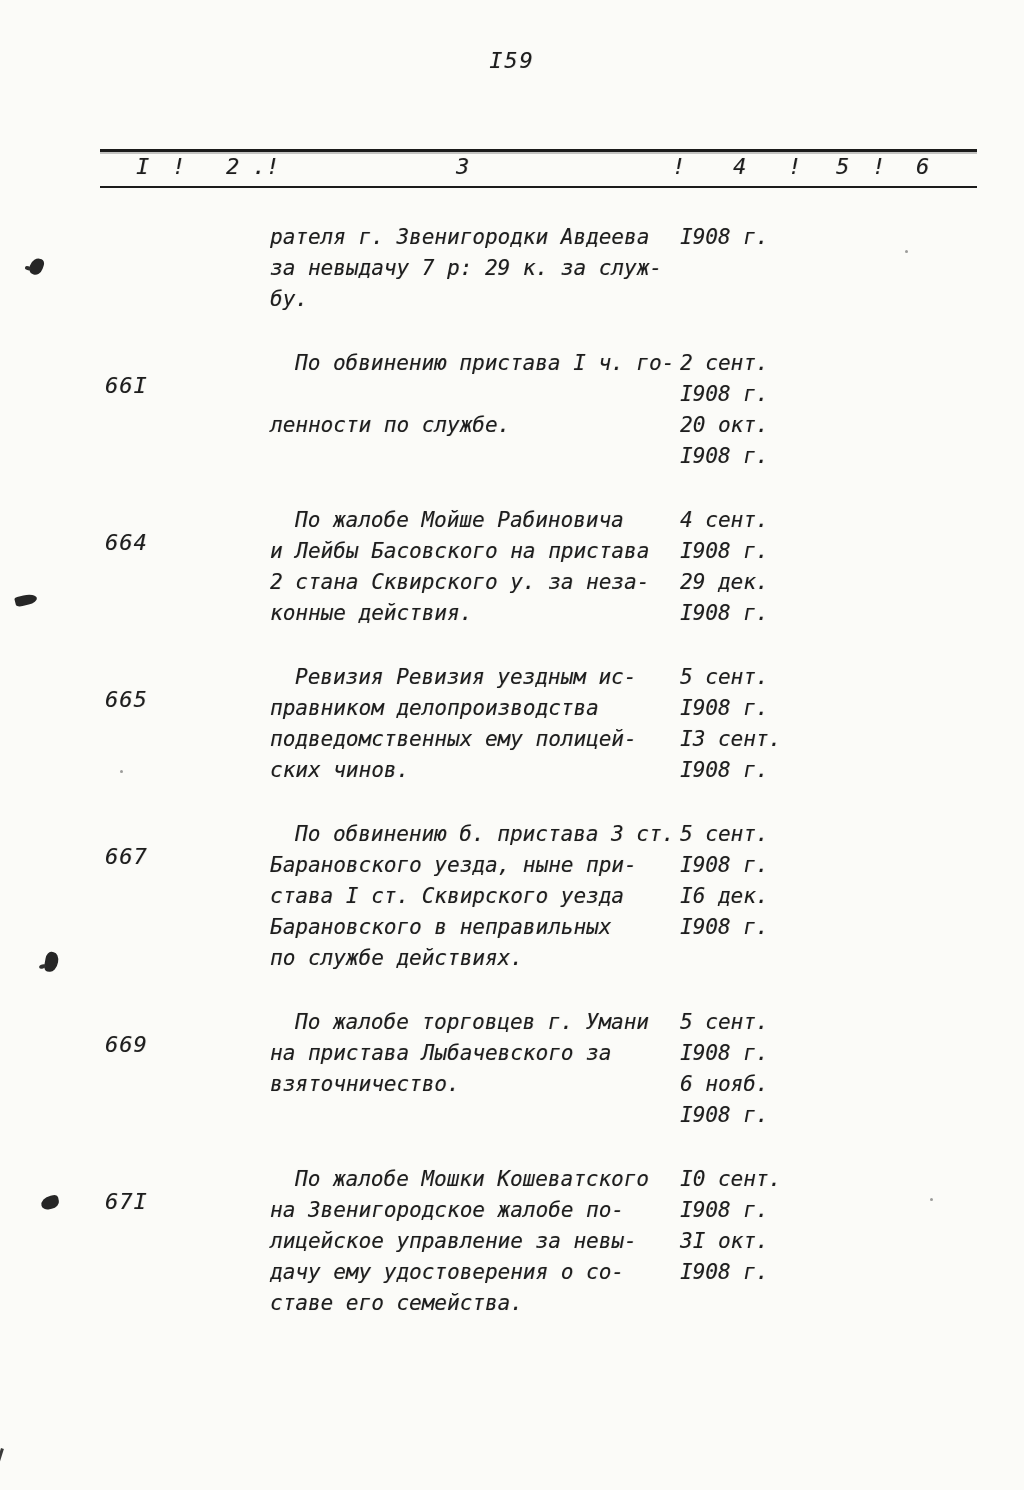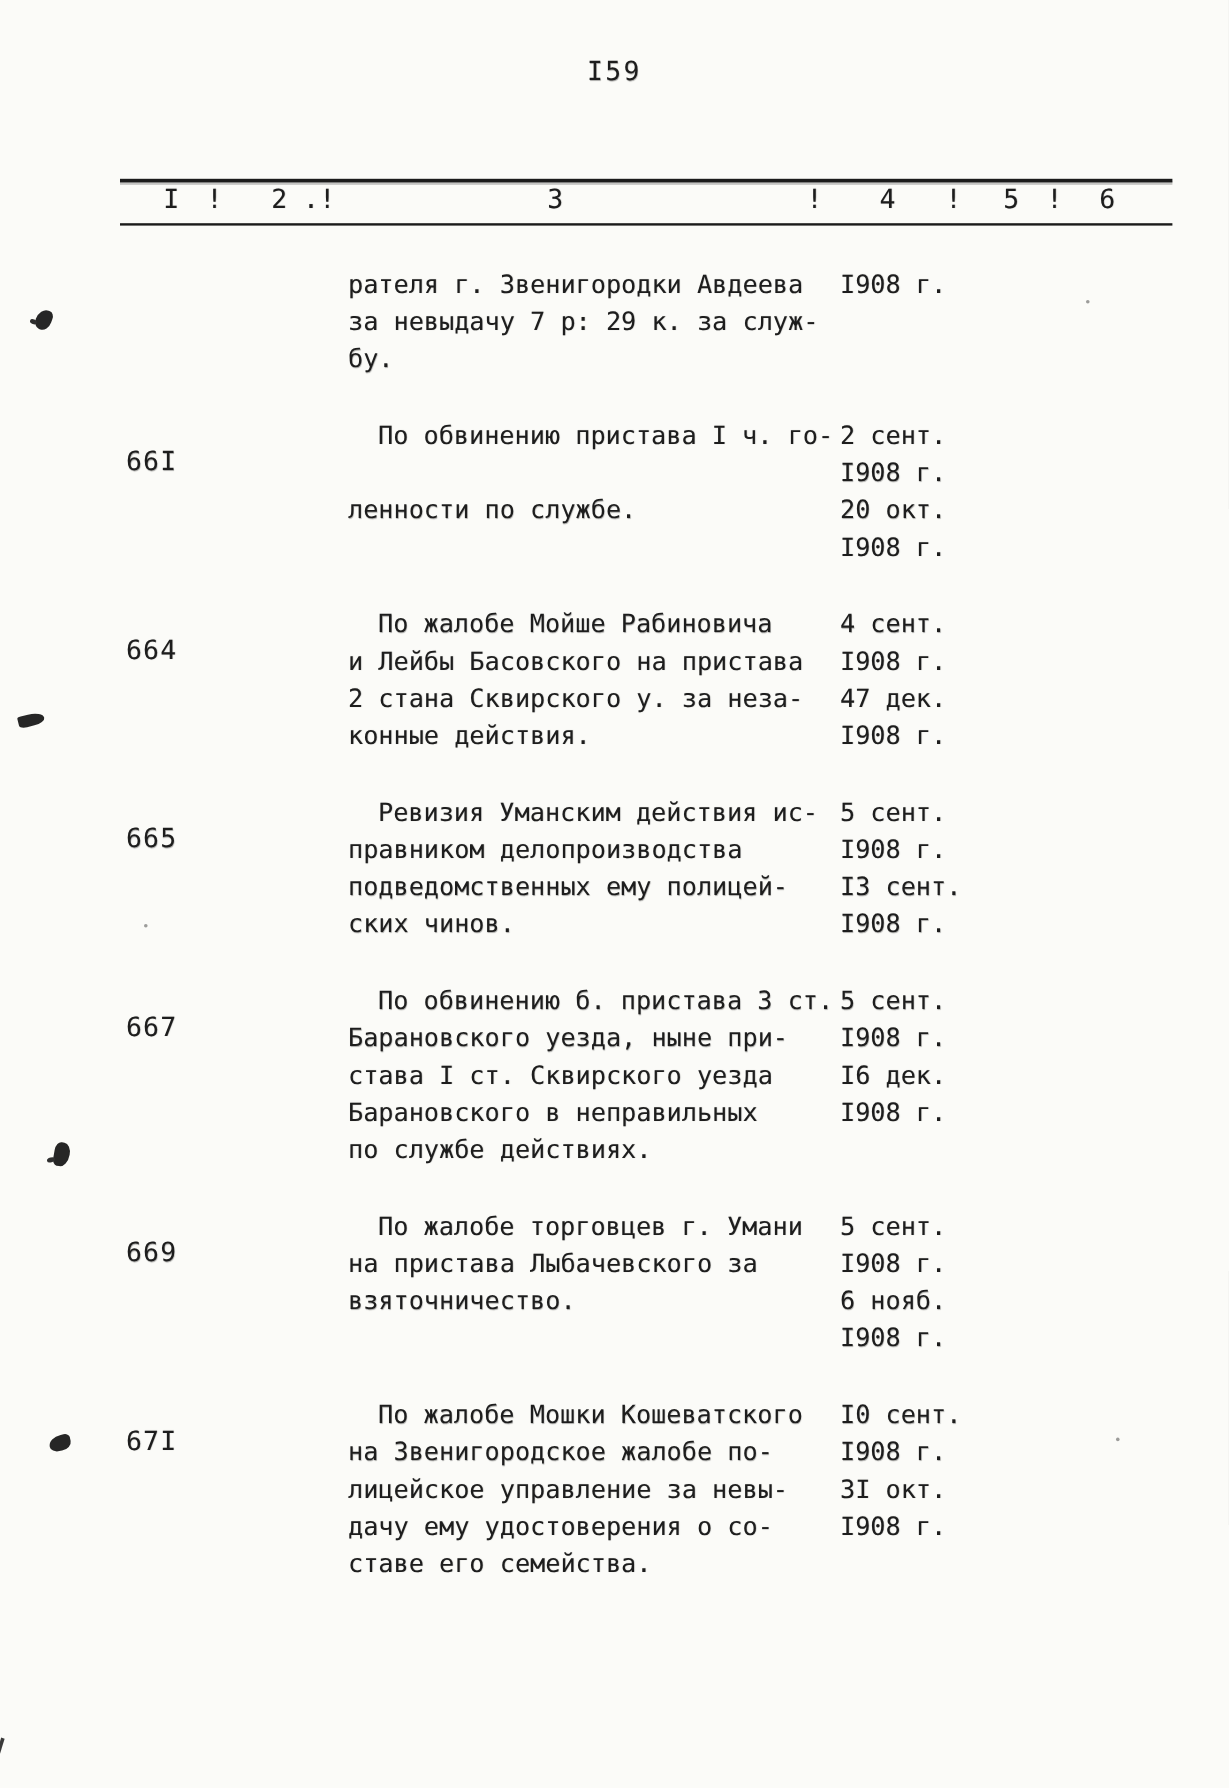--- a/index.html
+++ b/index.html
@@ -12,20 +12,21 @@
     margin: 0 auto;
     background: #fbfbf8;
     overflow: hidden;
     font-family: "DejaVu Sans Mono", "Liberation Mono", monospace;
     color: #1d1d1d;
   }
 
   .typewriter {
     font-size: 21px;
     text-shadow: 0.4px 0.4px 0.7px rgba(25,25,25,0.35);
+    font-style: italic;
   }
 
   .page-number {
     position: absolute;
     left: 0;
     top: 48px;
     width: 1024px;
     text-align: center;
     font-size: 22px;
     letter-spacing: 2px;
@@ -83,21 +84,20 @@
   .entry-lines {
     margin-left: 270px;
     width: 560px;
   }
 
   .line {
     position: relative;
     height: 31px;
     line-height: 31px;
     white-space: nowrap;
-    margin-left: 20px;
   }
   .line .text { display: inline-block; }
   .line .text.indent { padding-left: 25px; }
   .line .date {
     position: absolute;
     left: 410px;
     top: 0;
   }
 
   
@@ -168,29 +168,29 @@
           <div class="line"><span class="text">ленности по службе.</span><span class="date">20 окт.</span></div>
           <div class="line"><span class="text"></span><span class="date">I908 г.</span></div>
         </div>
   </div>
 
   <div class="entry">
     <div class="entry-number">664</div>
     <div class="entry-lines">
           <div class="line"><span class="text indent">По жалобе Мойше Рабиновича</span><span class="date">4 сент.</span></div>
           <div class="line"><span class="text">и Лейбы Басовского на пристава</span><span class="date">I908 г.</span></div>
-          <div class="line"><span class="text">2 стана Сквирского у. за неза-</span><span class="date">47 дек.</span></div>
+          <div class="line"><span class="text">2 стана Сквирского у. за неза-</span><span class="date">29 дек.</span></div>
           <div class="line"><span class="text">конные действия.</span><span class="date">I908 г.</span></div>
         </div>
   </div>
 
   <div class="entry">
     <div class="entry-number">665</div>
     <div class="entry-lines">
-          <div class="line"><span class="text indent">Ревизия Уманским действия ис-</span><span class="date">5 сент.</span></div>
+          <div class="line"><span class="text indent">Ревизия Ревизия уездным ис-</span><span class="date">5 сент.</span></div>
           <div class="line"><span class="text">правником делопроизводства</span><span class="date">I908 г.</span></div>
           <div class="line"><span class="text">подведомственных ему полицей-</span><span class="date">I3 сент.</span></div>
           <div class="line"><span class="text">ских чинов.</span><span class="date">I908 г.</span></div>
         </div>
   </div>
 
   <div class="entry">
     <div class="entry-number">667</div>
     <div class="entry-lines">
           <div class="line"><span class="text indent">По обвинению б. пристава 3 ст.</span><span class="date">5 сент.</span></div>

